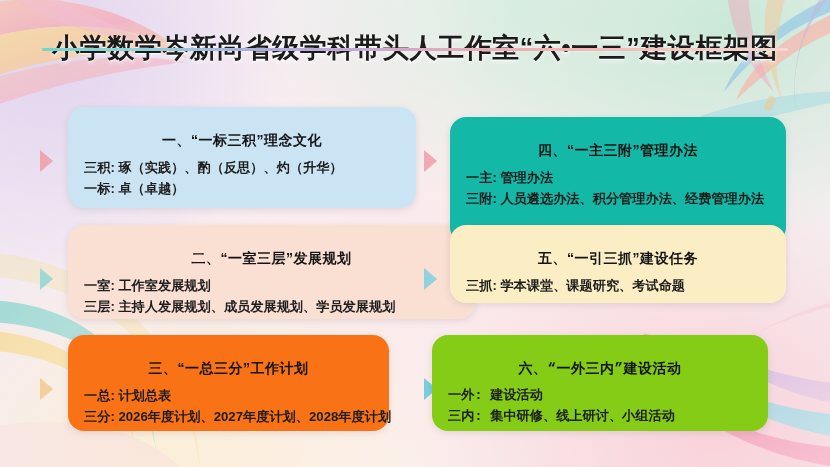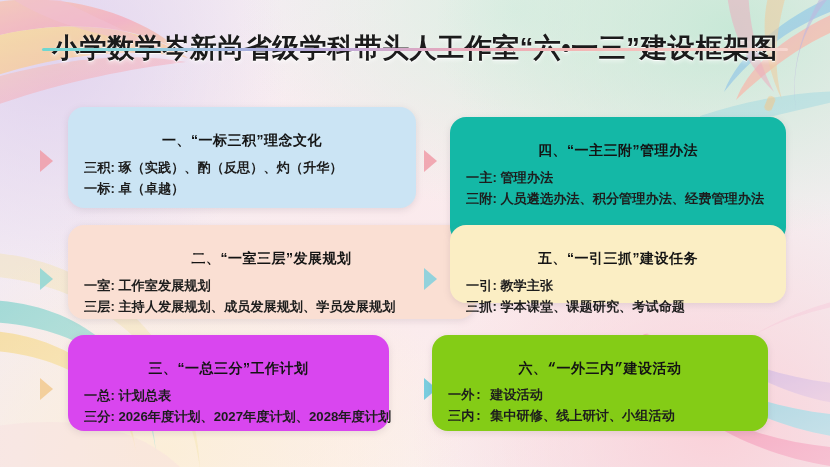--- a/index.html
+++ b/index.html
@@ -205,37 +205,36 @@
   </div>
 
   <div class="chev" style="left:40px; top:268px; border-left:13px solid #8ed6d4;"></div>
   <div class="card" style="left:68px; top:225px; width:407px; height:94px; background:#fadfd3;">
     <div class="card-title">二、“一室三层”发展规划</div>
     <div class="card-line">一室: 工作室发展规划</div>
     <div class="card-line">三层: 主持人发展规划、成员发展规划、学员发展规划</div>
   </div>
 
   <div class="chev" style="left:40px; top:378px; border-left:13px solid #f2c98f;"></div>
-  <div class="card" style="left:68px; top:335px; width:321px; height:96px; background:#d946ef;">
+  <div class="card" style="left:68px; top:335px; width:321px; height:96px; background:#f97316;">
     <div class="card-title">三、“一总三分”工作计划</div>
     <div class="card-line">一总: 计划总表</div>
     <div class="card-line">三分: 2026年度计划、2027年度计划、2028年度计划</div>
   </div>
 
   <div class="chev" style="left:424px; top:150px; border-left:13px solid #f09ca8;"></div>
   <div class="card" style="left:450px; top:117px; width:336px; height:126px; background:#14b8a6;">
     <div class="card-title">四、“一主三附”管理办法</div>
     <div class="card-line">一主: 管理办法</div>
     <div class="card-line">三附: 人员遴选办法、积分管理办法、经费管理办法</div>
   </div>
 
   <div class="chev" style="left:424px; top:268px; border-left:13px solid #7fd0dd;"></div>
   <div class="card" style="left:450px; top:225px; width:336px; height:78px; background:#fbeec4;">
     <div class="card-title">五、“一引三抓”建设任务</div>
-    <div class="card-line">一引: 教学主张</div>
     <div class="card-line">三抓: 学本课堂、课题研究、考试命题</div>
   </div>
 
   <div class="chev" style="left:424px; top:378px; border-left:13px solid #63c8dd;"></div>
   <div class="card" style="left:432px; top:335px; width:336px; height:96px; background:#84cc16;font-family:Liberation Mono, monospace;">
     <div class="card-title">六、“一外三内”建设活动</div>
     <div class="card-line">一外: 建设活动</div>
     <div class="card-line">三内: 集中研修、线上研讨、小组活动</div>
   </div>
 

